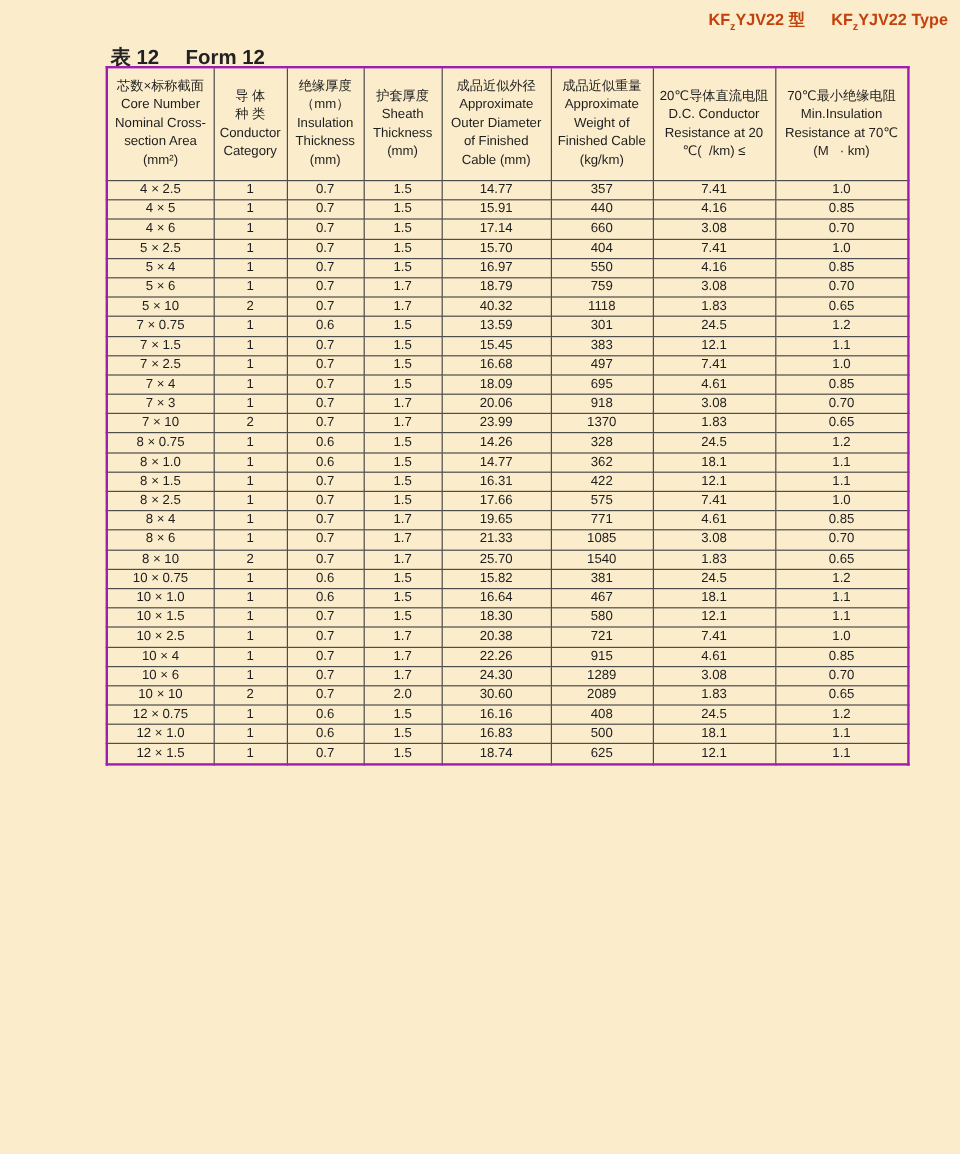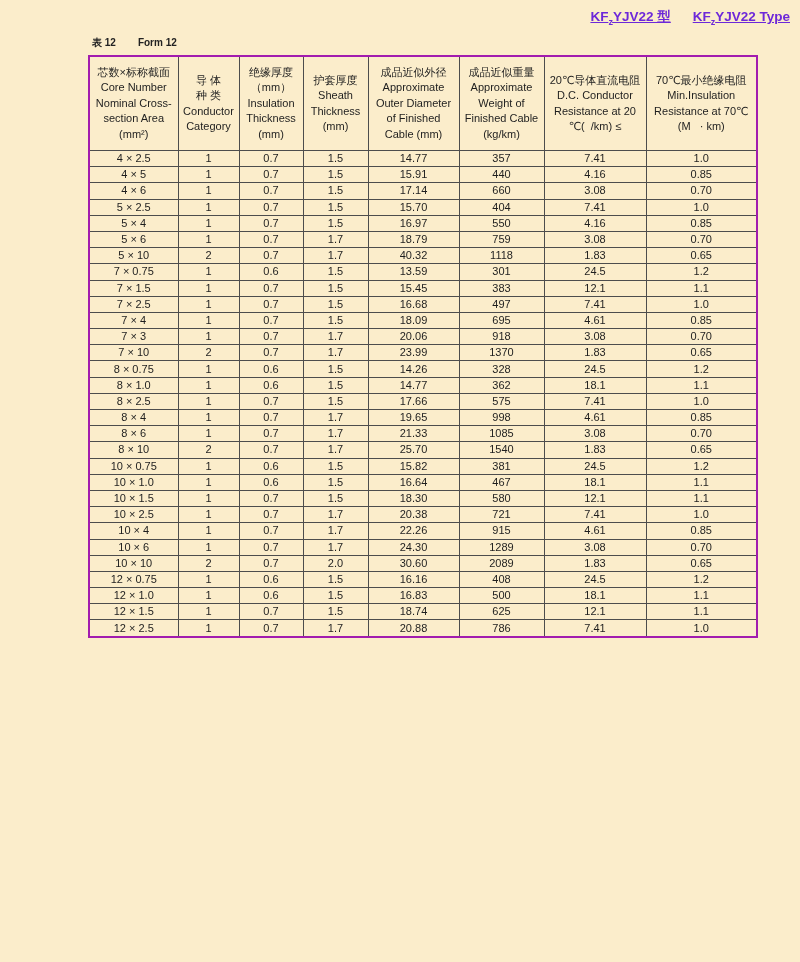--- a/index.html
+++ b/index.html
@@ -5,29 +5,28 @@
   html,body { margin:0; padding:0; }
   body {
     width:800px; height:962px; position:relative;
     background:#FBEDCB;
     font-family:"Liberation Sans","DejaVu Sans",sans-serif;
     color:#1e1e1e;
     -webkit-font-smoothing:antialiased;
   }
   .doc-title {
     position:absolute; top:8px; right:10px;
-    font-size:13.5px; font-weight:bold; color:#6d28d9;
+    font-size:13.5px; font-weight:bold; color:#c2410c;
     white-space:nowrap;
-    text-decoration:underline;
   }
   .doc-title .gap { display:inline-block; width:22px; }
   .doc-title sub { font-size:9px; }
   .table-caption {
     position:absolute; left:92px; top:36px;
-    font-size:10px; font-weight:bold; color:#222;text-align:right;
+    font-size:17px; font-weight:bold; color:#222;text-align:right;
   }
   .table-caption .cap-en { margin-left:22px; }
   table.spec {
     position:absolute; left:88px; top:55px; width:668px;
     border-collapse:collapse; table-layout:fixed;
     border:2px solid #a21caf;
   }
   table.spec th, table.spec td {
     border:1px solid #4d4d4d;
     text-align:center; vertical-align:middle;
@@ -254,36 +253,46 @@
         <td>8 × 1.0</td>
         <td>1</td>
         <td>0.6</td>
         <td>1.5</td>
         <td>14.77</td>
         <td>362</td>
         <td>18.1</td>
         <td>1.1</td>
       </tr>
       <tr>
+        <td>8 × 1.5</td>
+        <td>1</td>
+        <td>0.7</td>
+        <td>1.5</td>
+        <td>16.31</td>
+        <td>422</td>
+        <td>12.1</td>
+        <td>1.1</td>
+      </tr>
+      <tr>
         <td>8 × 2.5</td>
         <td>1</td>
         <td>0.7</td>
         <td>1.5</td>
         <td>17.66</td>
         <td>575</td>
         <td>7.41</td>
         <td>1.0</td>
       </tr>
       <tr>
         <td>8 × 4</td>
         <td>1</td>
         <td>0.7</td>
         <td>1.7</td>
         <td>19.65</td>
-        <td>998</td>
+        <td>771</td>
         <td>4.61</td>
         <td>0.85</td>
       </tr>
       <tr>
         <td>8 × 6</td>
         <td>1</td>
         <td>0.7</td>
         <td>1.7</td>
         <td>21.33</td>
         <td>1085</td>
@@ -393,24 +402,14 @@
       <tr>
         <td>12 × 1.5</td>
         <td>1</td>
         <td>0.7</td>
         <td>1.5</td>
         <td>18.74</td>
         <td>625</td>
         <td>12.1</td>
         <td>1.1</td>
       </tr>
-      <tr>
-        <td>12 × 2.5</td>
-        <td>1</td>
-        <td>0.7</td>
-        <td>1.7</td>
-        <td>20.88</td>
-        <td>786</td>
-        <td>7.41</td>
-        <td>1.0</td>
-      </tr>
     </tbody>
 </table>
 
 </body></html>

